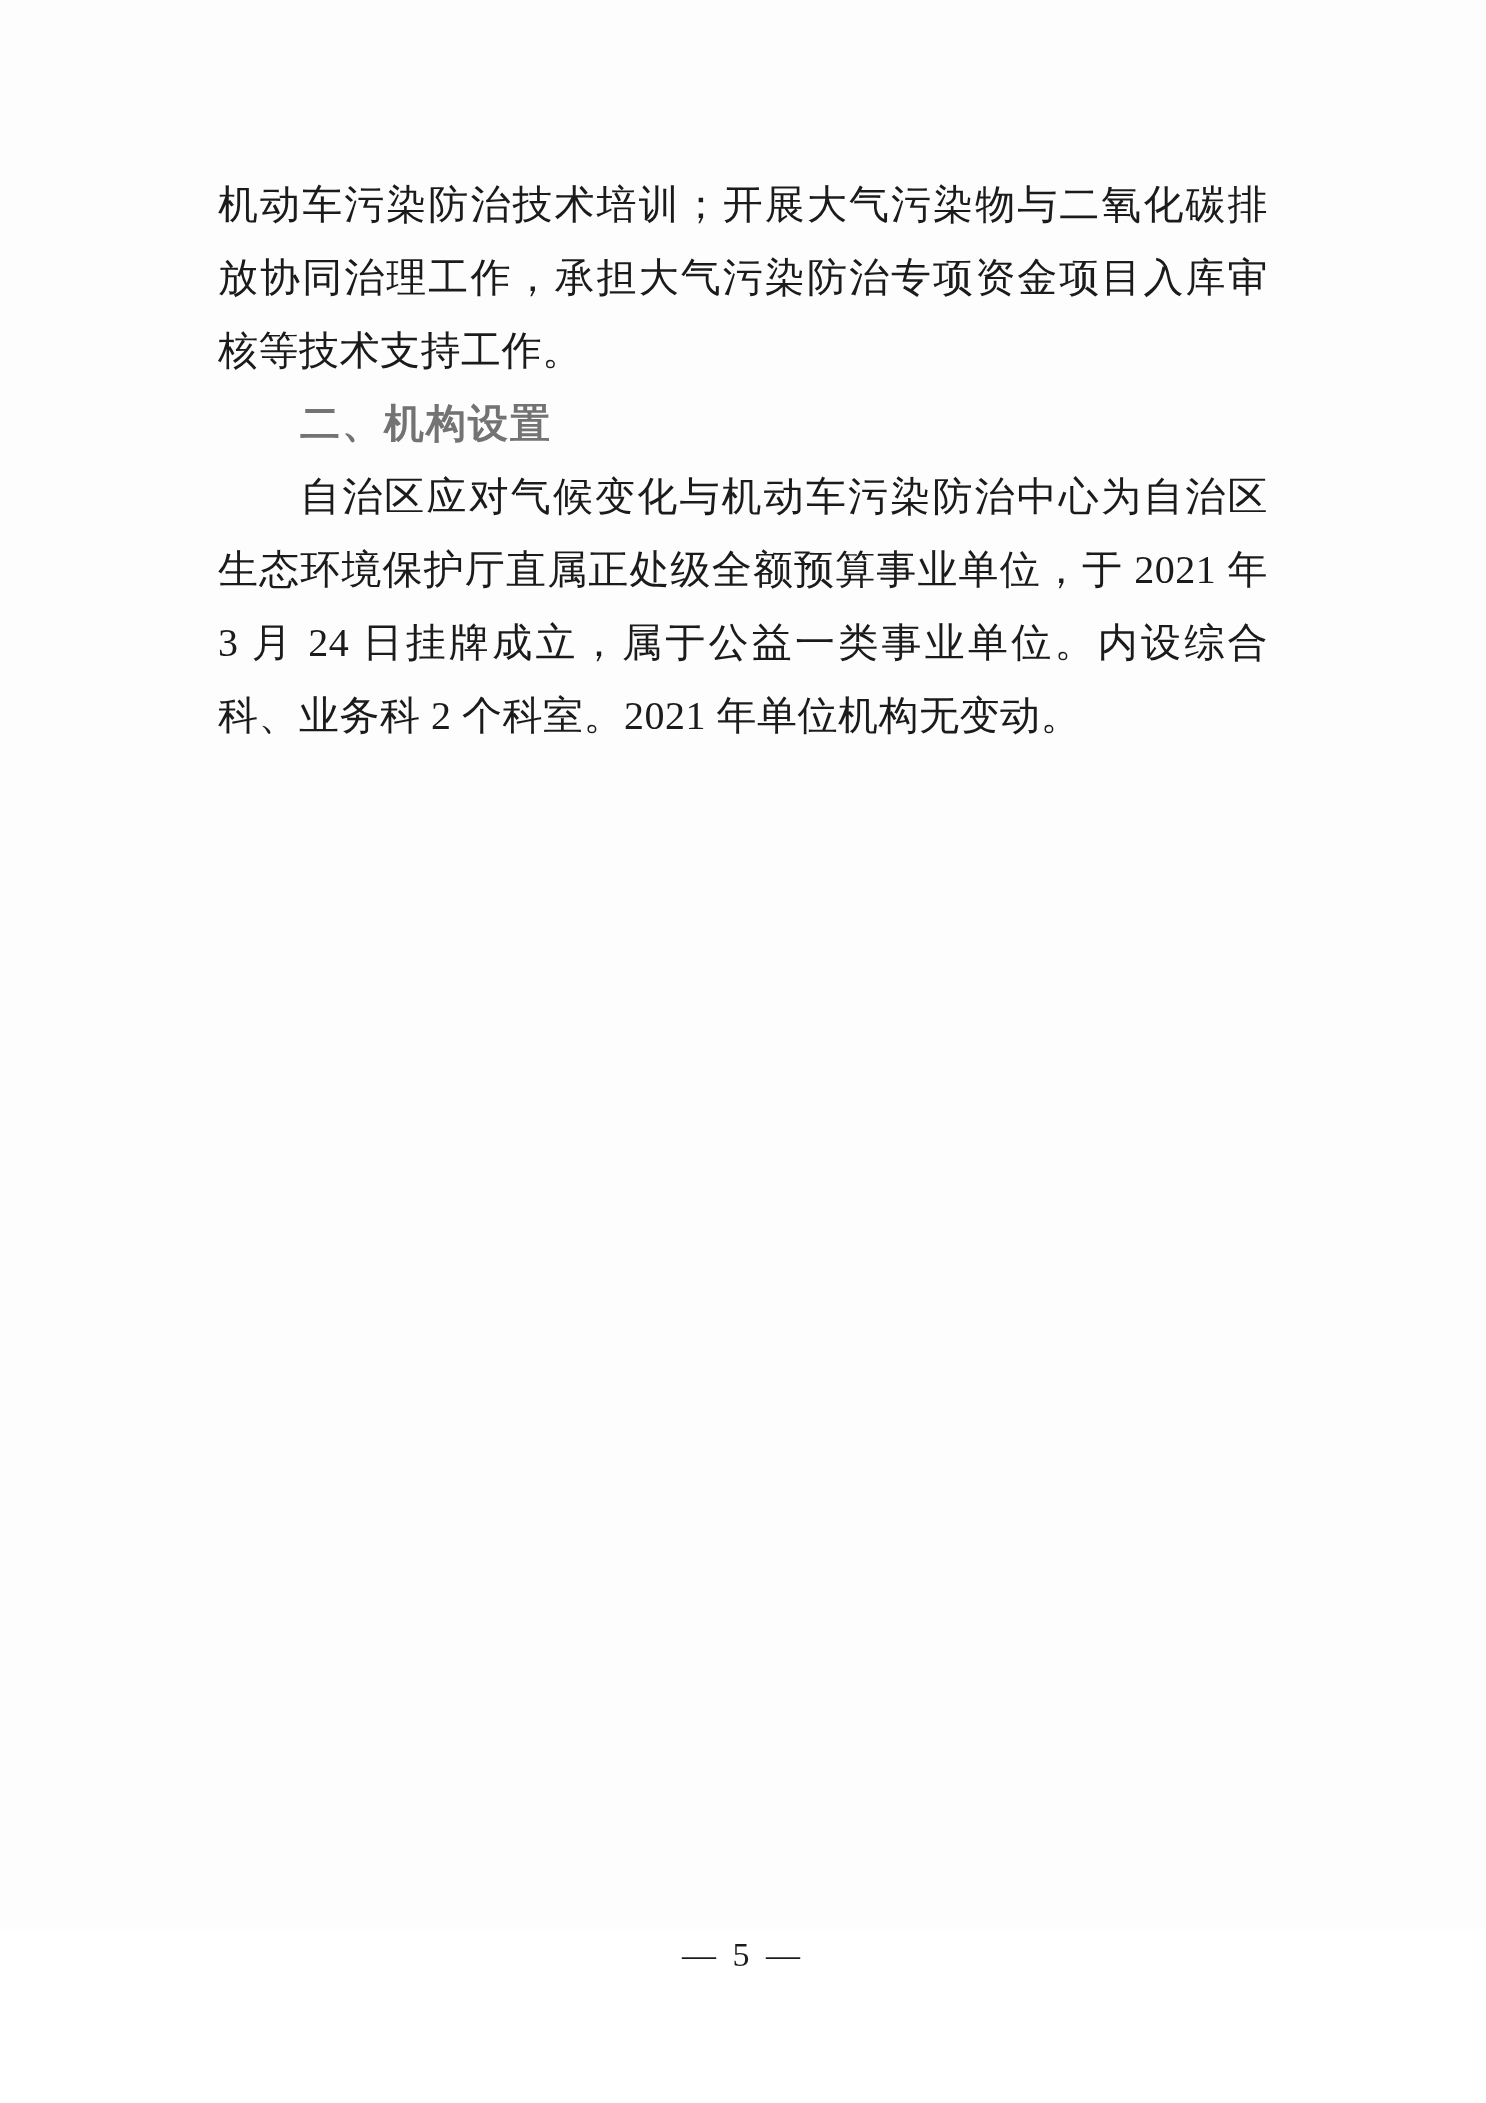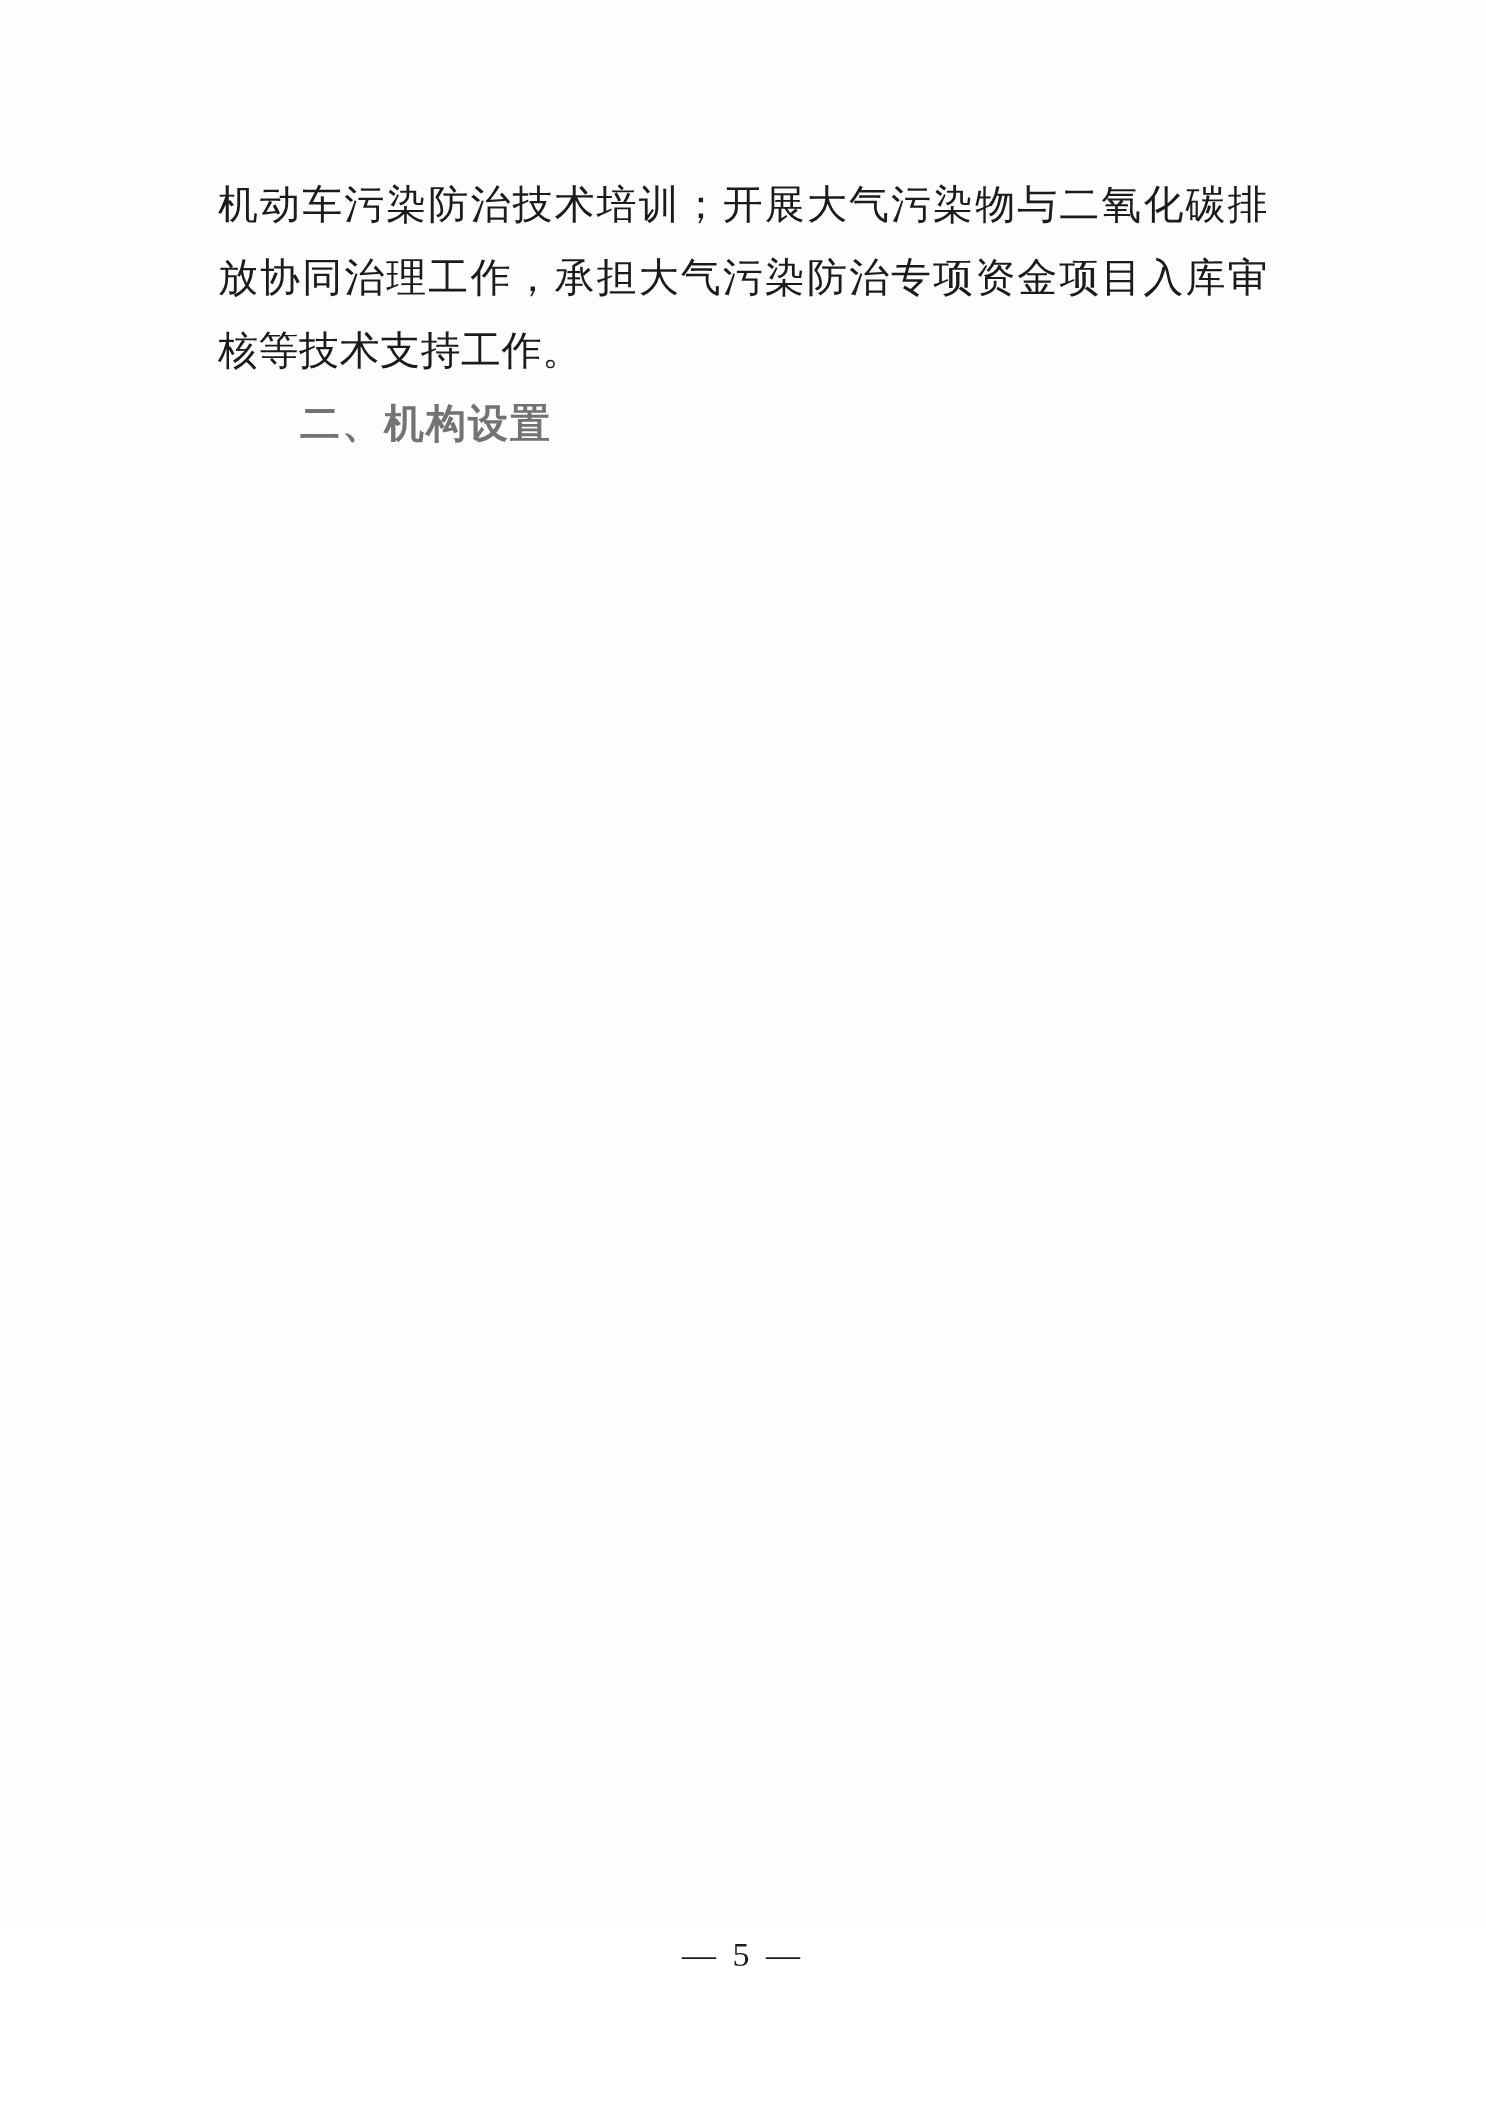--- a/index.html
+++ b/index.html
@@ -72,18 +72,19 @@
 <div class="page">
 
   <div class="content">
 
     <p class="para">机动车污染防治技术培训；开展大气污染物与二氧化碳排放协同治理工作，承担大气污染防治专项资金项目入库审核等技术支持工作。</p>
 
     <div class="block-gap"></div>
 
     <h2 class="heading">二、机构设置</h2>
 
+    <p class="para indent">自治区应对气候变化与机动车污染防治中心为自治区生态环境保护厅直属正处级全额预算事业单位，于 2021 年 3 月 24 日挂牌成立，属于公益一类事业单位。内设综合科、业务科 2 个科室。2021 年单位机构无变动。</p>
 
   </div>
 
   <div class="footer">— 5 —</div>
 
 </div>
 
 </body></html>

